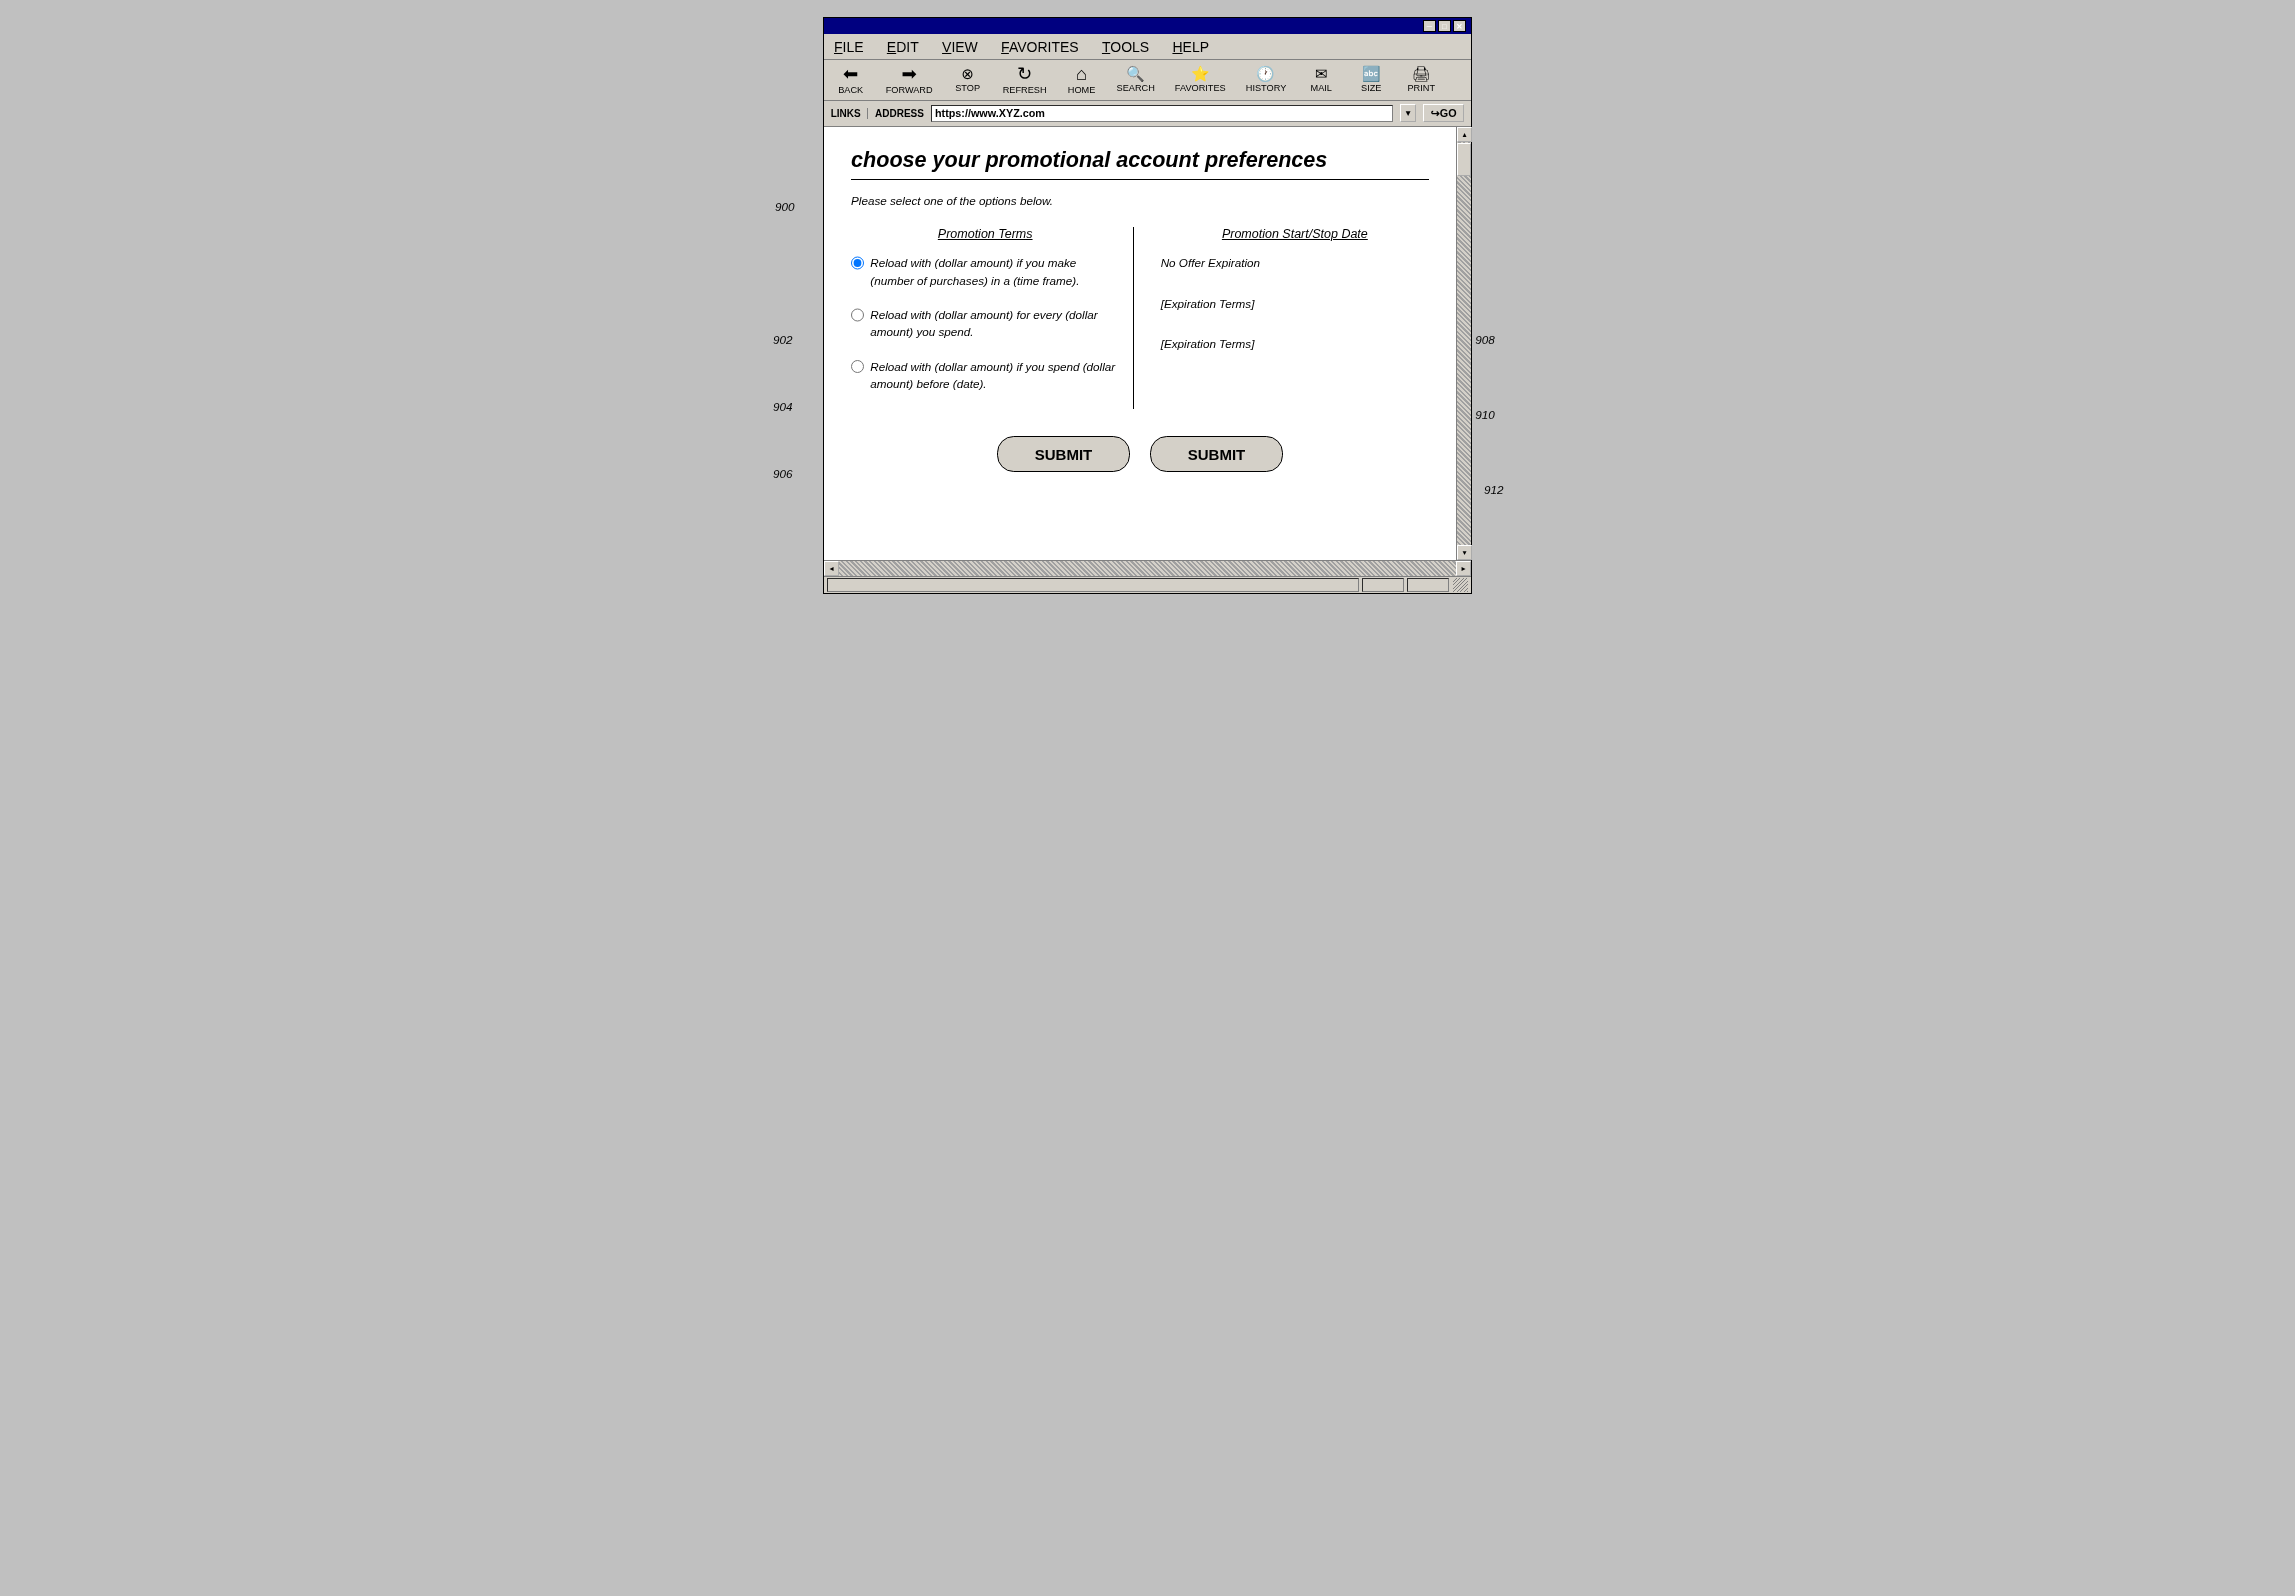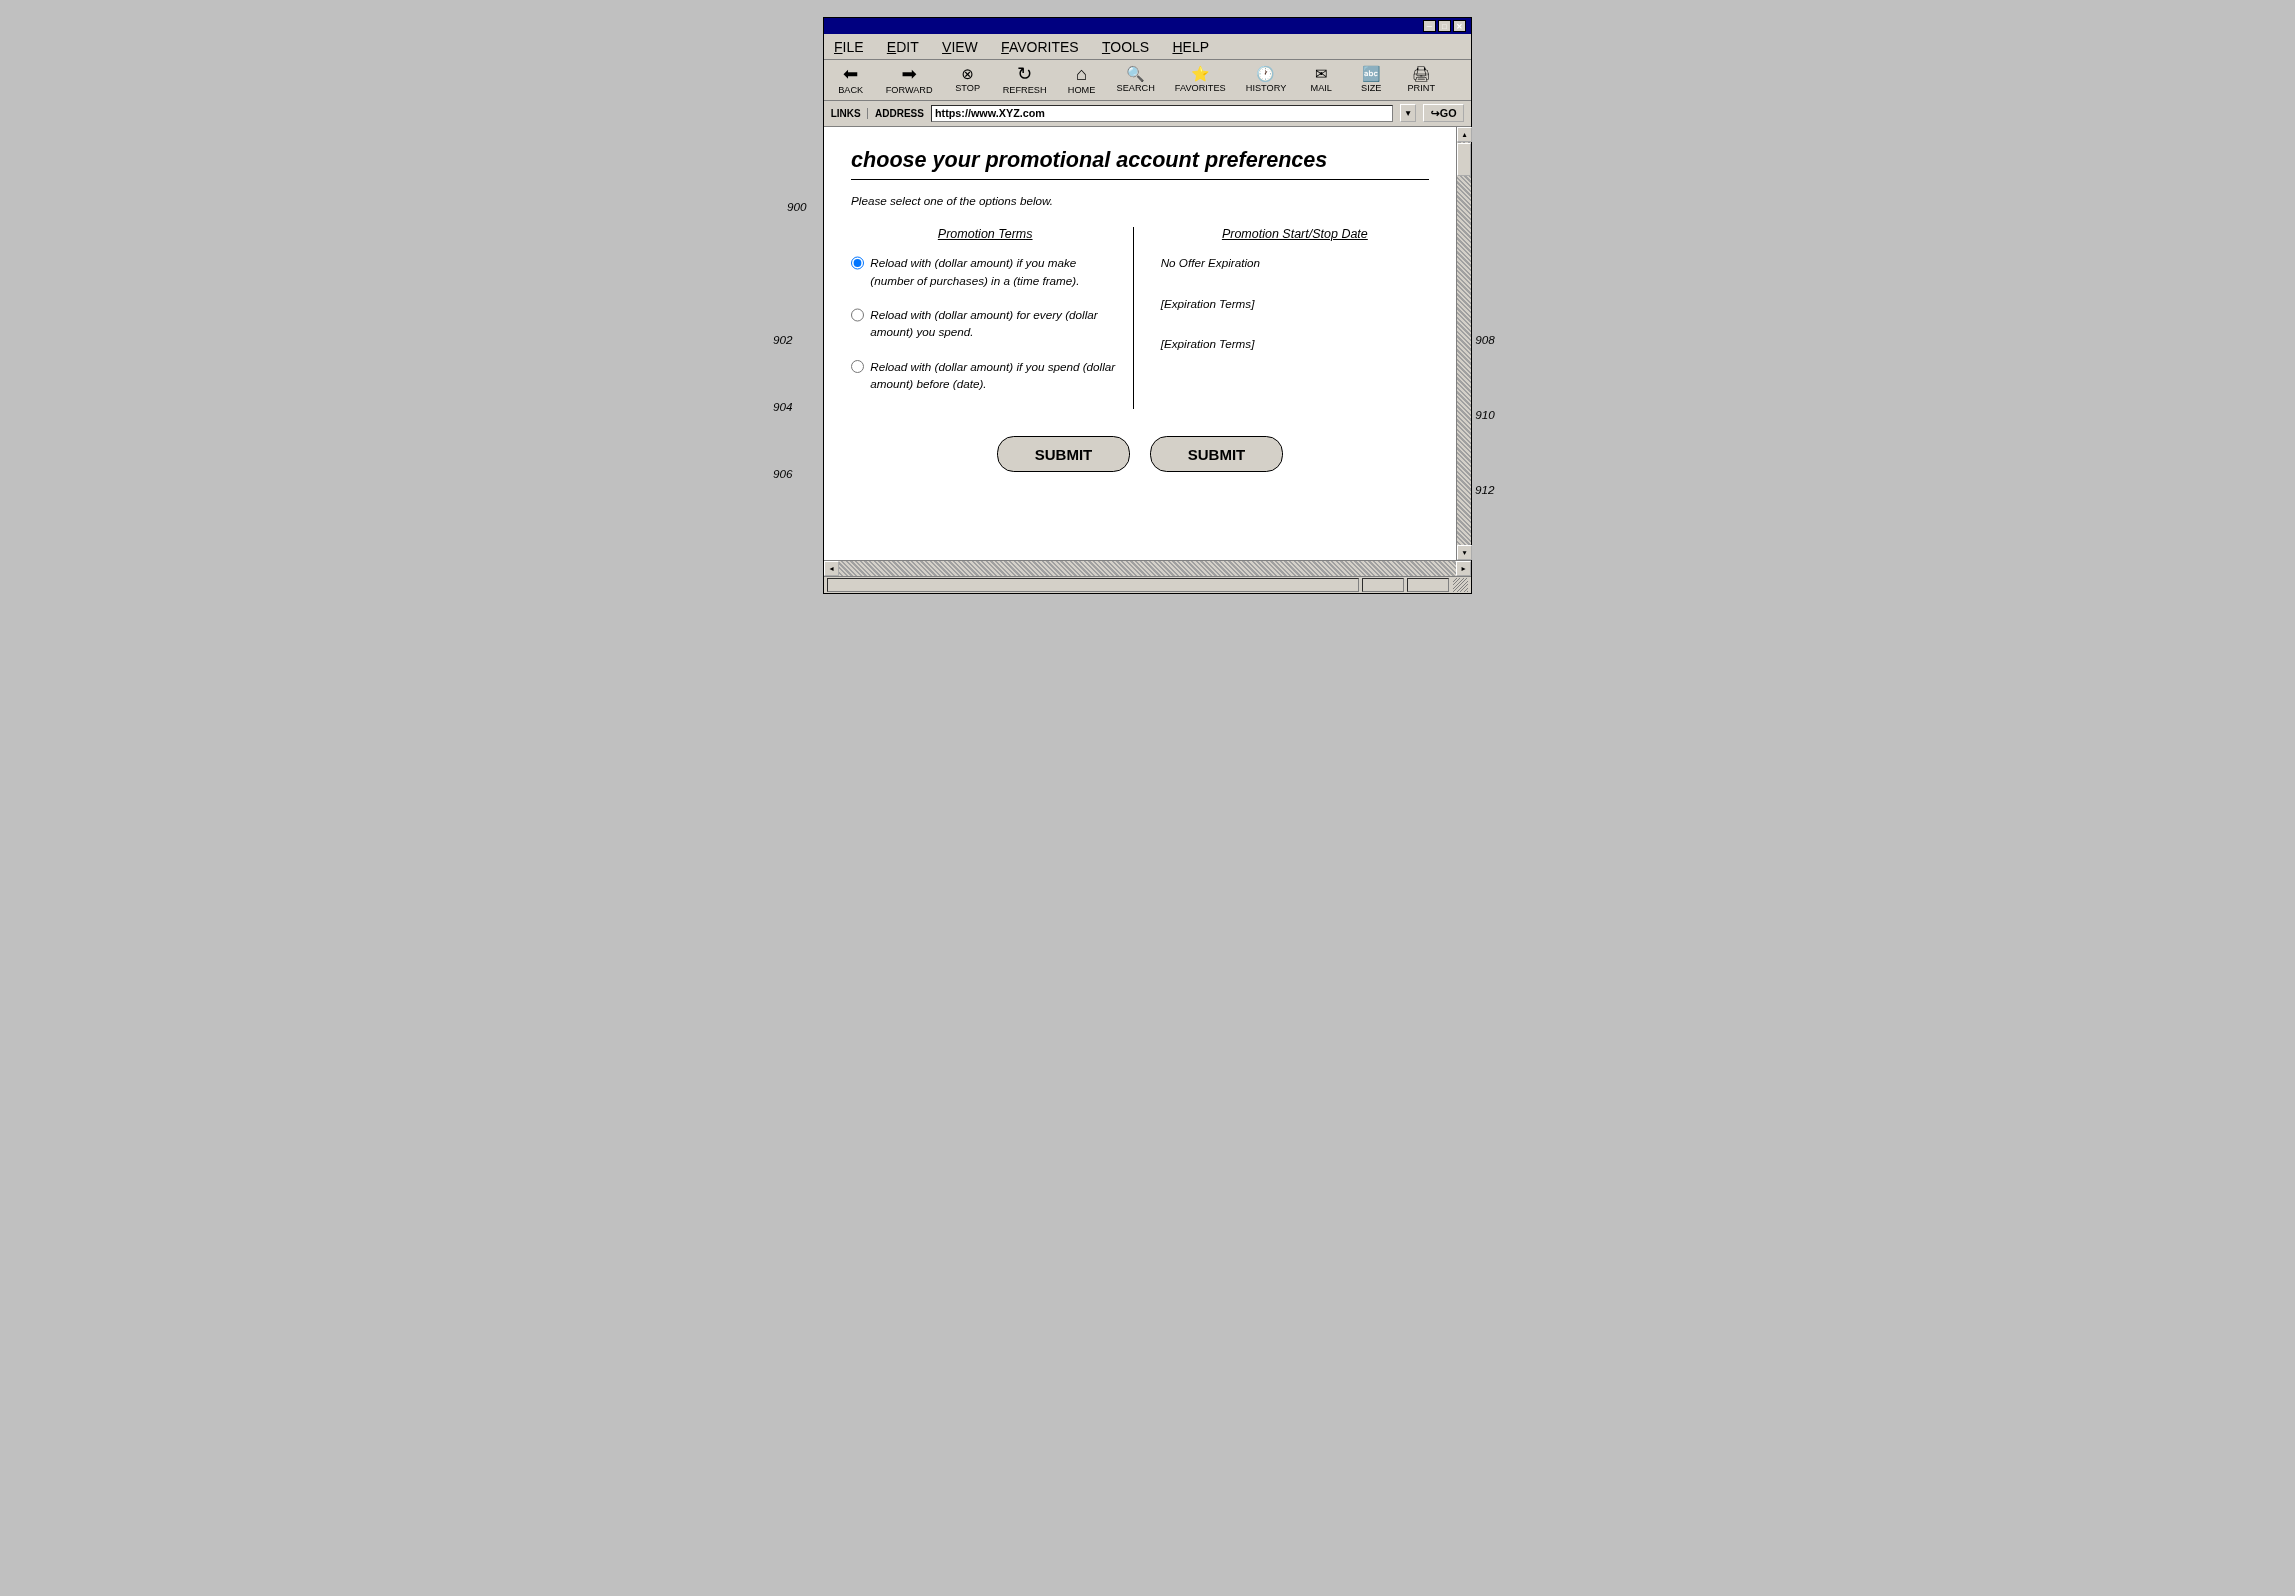--- a/index.html
+++ b/index.html
@@ -312,21 +312,21 @@
       cursor: pointer;
       min-width: 133px;
     }
   </style>
 </head>
 <body>
 
 <div style="position:relative; display:flex; align-items:flex-start; gap:0;">
 
   <div style="width:50px; position:relative; font-style:italic; font-size:11.7px;">
-    <div style="position:absolute; top:183px; left:14px;">900</div>
+    <div style="position:absolute; top:183px; left:2px;">900</div>
     <div style="position:absolute; top:316px; left:0;">902</div>
     <div style="position:absolute; top:383px; left:0;">904</div>
     <div style="position:absolute; top:450px; left:0;">906</div>
   </div>
 
   <div class="window" style="flex:1;">
 
     <div class="title-bar">
       <span></span>
       <div class="title-bar-buttons">
@@ -468,17 +468,17 @@
       <div style="width:42px; height:13.3px; border:0.8px inset #808080; background:#d4d0c8;"></div>
       <div style="width:42px; height:13.3px; border:0.8px inset #808080; background:#d4d0c8;"></div>
       <div style="width:15px; height:13.3px; background: repeating-linear-gradient(-45deg,#808080,#808080 0.8px,#d4d0c8 0.8px,#d4d0c8 2.5px);"></div>
     </div>
 
   </div>
 
   <div style="width:50px; position:relative; font-style:italic; font-size:11.7px;">
     <div style="position:absolute; top:316px; left:3.3px;">908</div>
     <div style="position:absolute; top:391px; left:3.3px;">910</div>
-    <div style="position:absolute; top:466px; left:3px;">912</div>
+    <div style="position:absolute; top:466px; left:12px;">912</div>
   </div>
 
 </div>
 
 
 </body></html>

